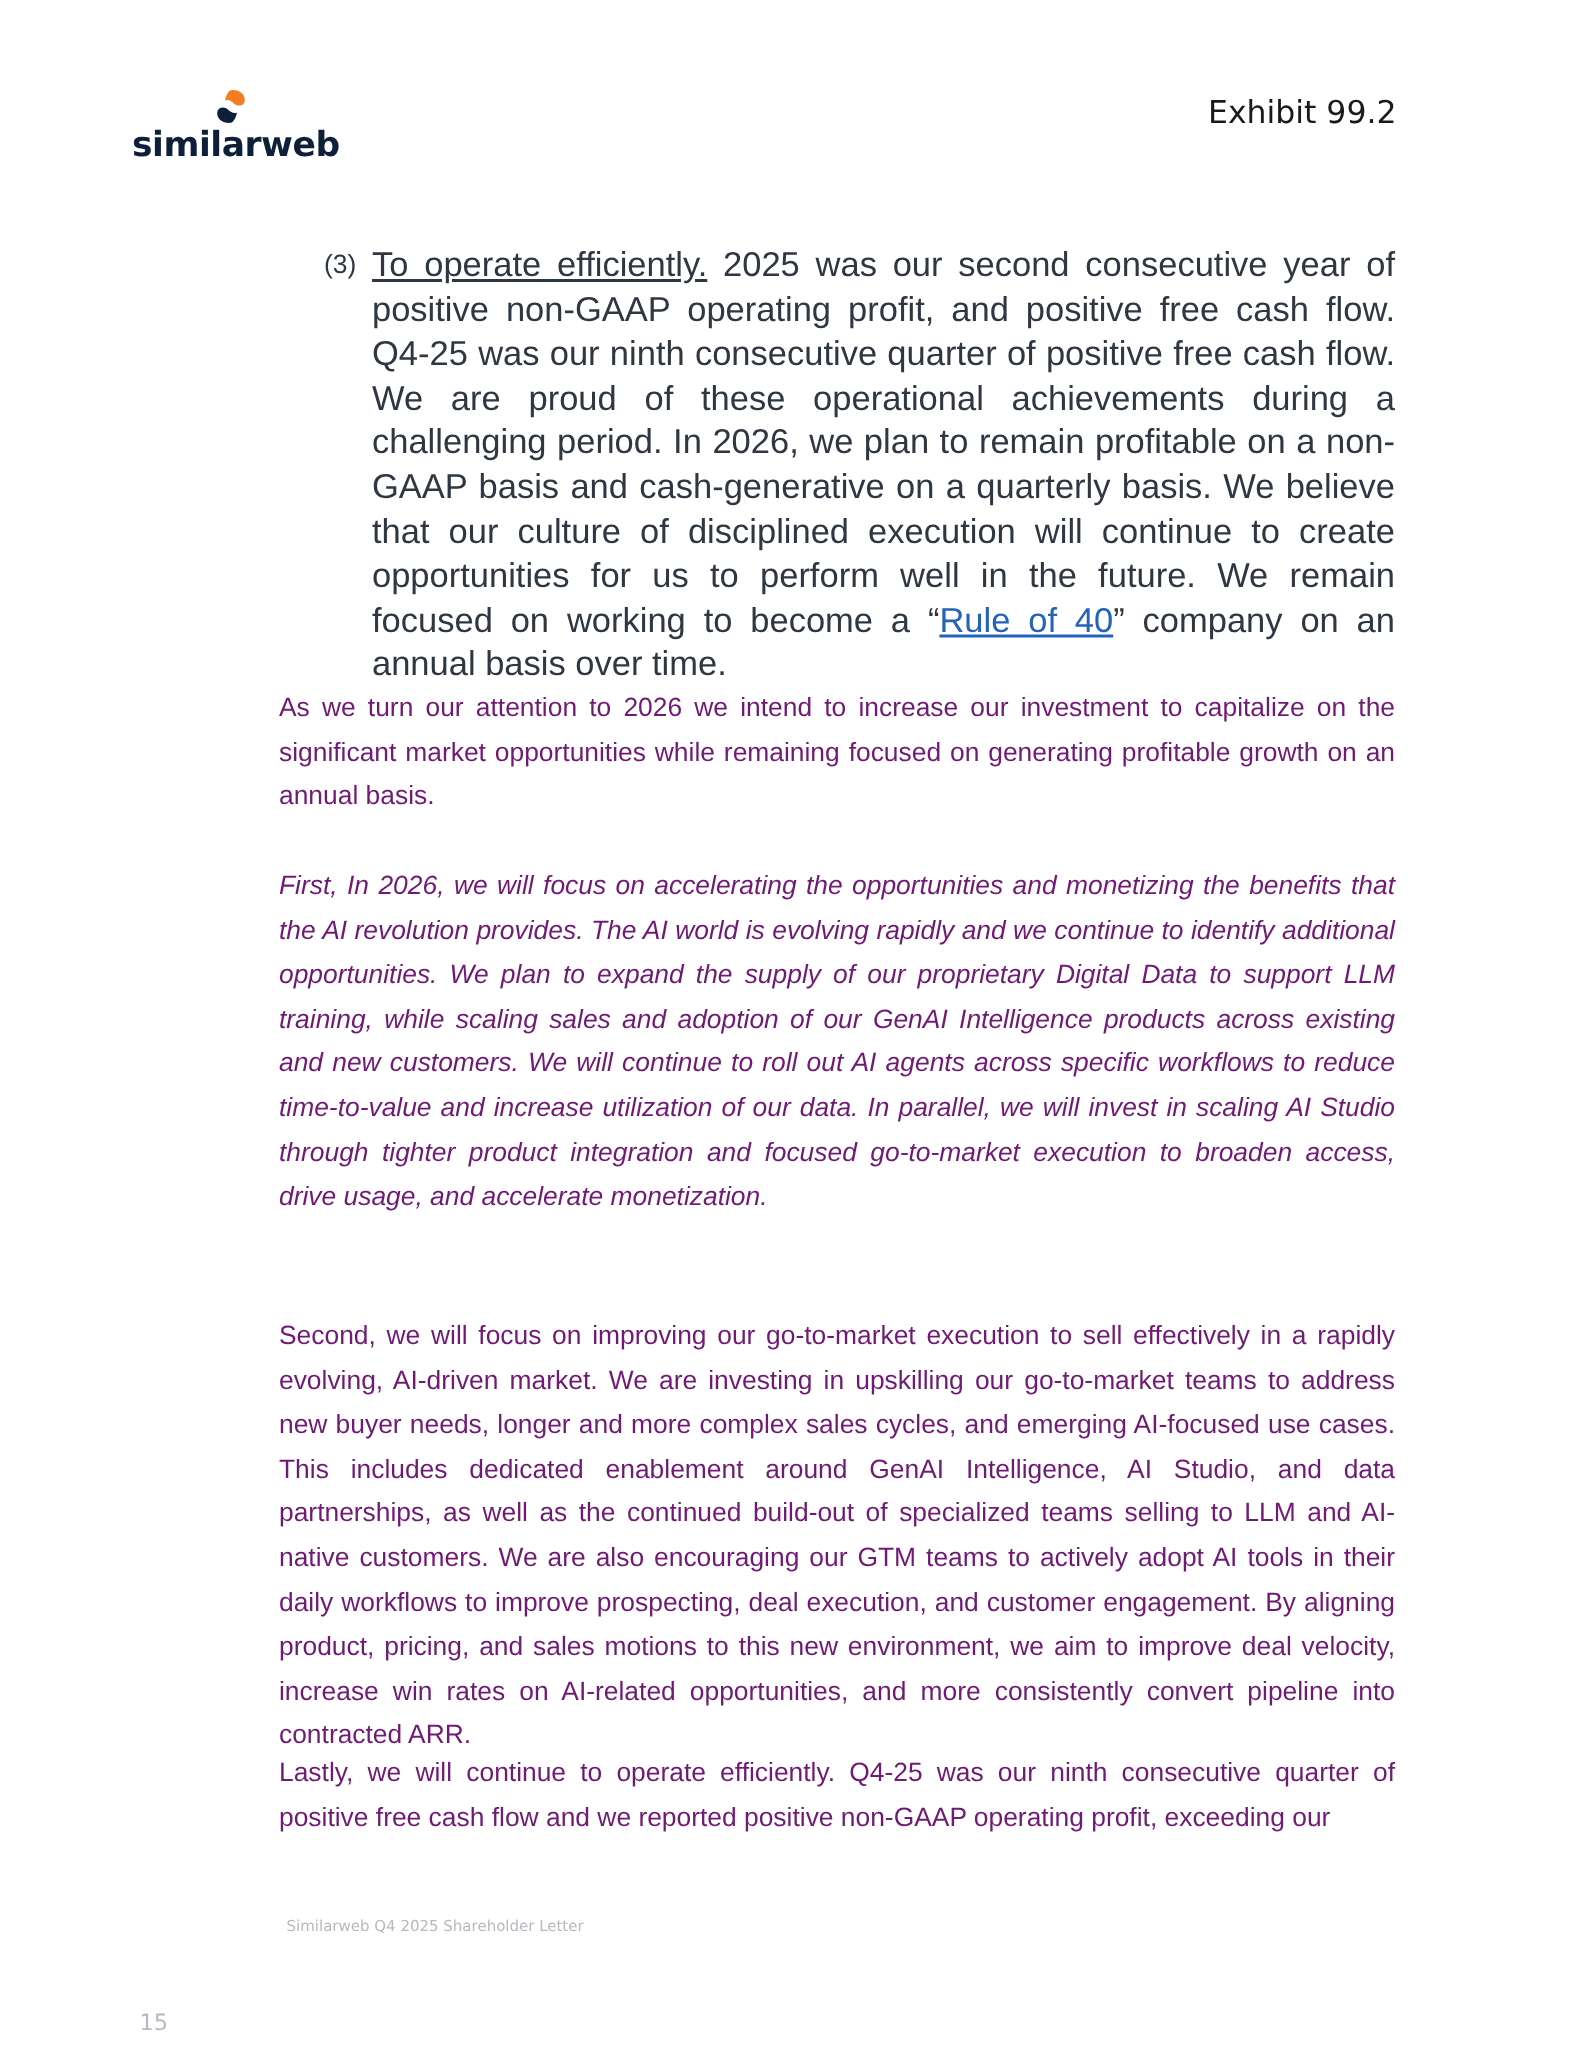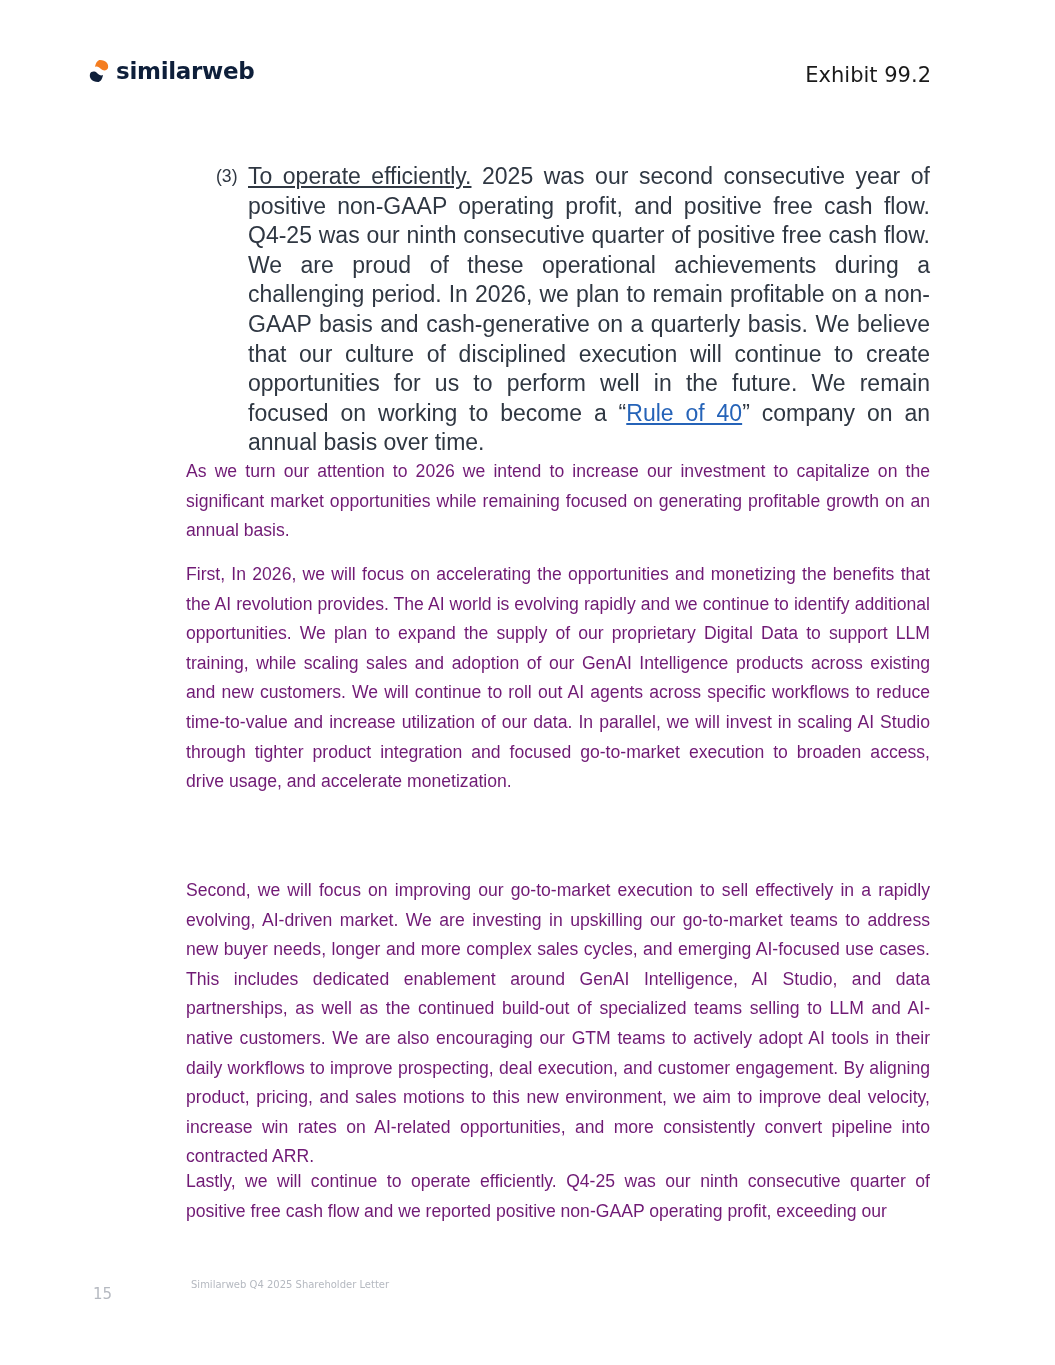--- a/index.html
+++ b/index.html
@@ -1,36 +1,36 @@
 <!DOCTYPE html>
 <html><head>
 <meta charset="utf-8">
 <style>
   html, body { margin: 0; padding: 0; background: #ffffff; }
   body { width: 1055px; height: 1365px; position: relative; overflow: hidden;
          font-family: "Liberation Sans", sans-serif; color: #2b3440; }
-  .logo { position: absolute; left: 88px; top: 58px; display: flex; align-items: center; }
+  .logo { position: absolute; left: 88px; top: 58px; display: flex; align-items: center; flex-direction: column; }
   .logo-mark { width: 22px; height: 26px; margin-right: 6px; }
   .logo-text { font-family: "DejaVu Sans", sans-serif; font-weight: bold; font-size: 23px;
                color: #0e1f3a; letter-spacing: -0.3px; }
   .exhibit { position: absolute; right: 124px; top: 63px; font-size: 21px; color: #1a1a1a;
              font-family: "DejaVu Sans", sans-serif; }
   .content { position: absolute; left: 186px; width: 744px; font-size: 17.6px; line-height: 29.6px;
              text-align: justify; color: #701a75; }
   .item3 { position: absolute; left: 216px; top: 162px; width: 714px; display: flex; }
   .item3 .num { width: 32px; flex: none; font-size: 17.6px; line-height: 29.6px; color: #2f3742; }
   .item3 .body { flex: 1; font-size: 23px; line-height: 29.6px; text-align: justify; color: #2f3742; }
   .u { text-decoration: underline; }
   a.link { color: #2563b8; text-decoration: underline; }
   p { margin: 0; }
   .p1 { top: 457px; }
-  .p2 { top: 560px; }
+  .p2 { top: 576px; font-style: italic; }
   .p3 { top: 876px; }
   .p4 { top: 1167px; }
-  .footer-num { position: absolute; left: 93px; top: 1285px; font-size: 15px; color: #b5b9c0;
+  .footer-num { position: absolute; left: 93px; top: 1339px; font-size: 15px; color: #b5b9c0;
                 font-family: "DejaVu Sans", sans-serif; }
   .footer-title { position: absolute; left: 191px; top: 1279px; font-size: 10px; color: #b5b9c0;
                   font-family: "DejaVu Sans", sans-serif; text-align: center; }
 </style>
 </head>
 <body>
 
 <div class="logo">
   <svg class="logo-mark" viewBox="0 0 22 26">
     <path d="M12 2 C18 2 21 6 20 10 C19 13 15 13 13 11 C11 9 9 8 7 9 C8 4 10 2 12 2 Z" fill="#f47d20"></path>

